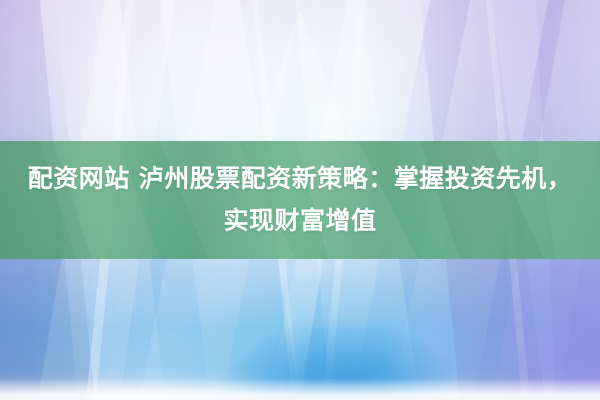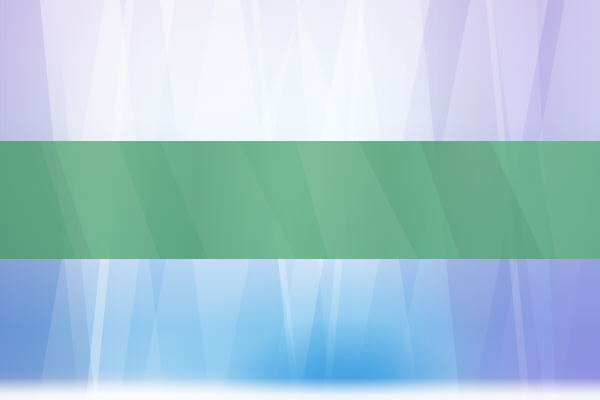--- a/index.html
+++ b/index.html
@@ -212,17 +212,19 @@
         <polygon points="160,0 238,0 296,118 208,118" fill="#ffffff" opacity=".05"></polygon>
         <polygon points="296,0 358,0 418,118 328,118" fill="#ffffff" opacity=".07"></polygon>
         <polygon points="420,0 490,0 544,118 460,118" fill="#000000" opacity=".05"></polygon>
         <polygon points="536,0 600,0 600,118 556,118" fill="#ffffff" opacity=".05"></polygon>
         <polygon points="0,0 54,0 92,118 0,118" fill="#000000" opacity=".04"></polygon>
       </svg>
     </div>
   </div>
 
   <div class="headline">
+    <span class="line">配资网站  泸州股票配资新策略：掌握投资先机，</span>
+    <span class="line">实现财富增值</span>
   </div>
 
   <div class="watermark"></div>
 
 </div>
 
 </body></html>

